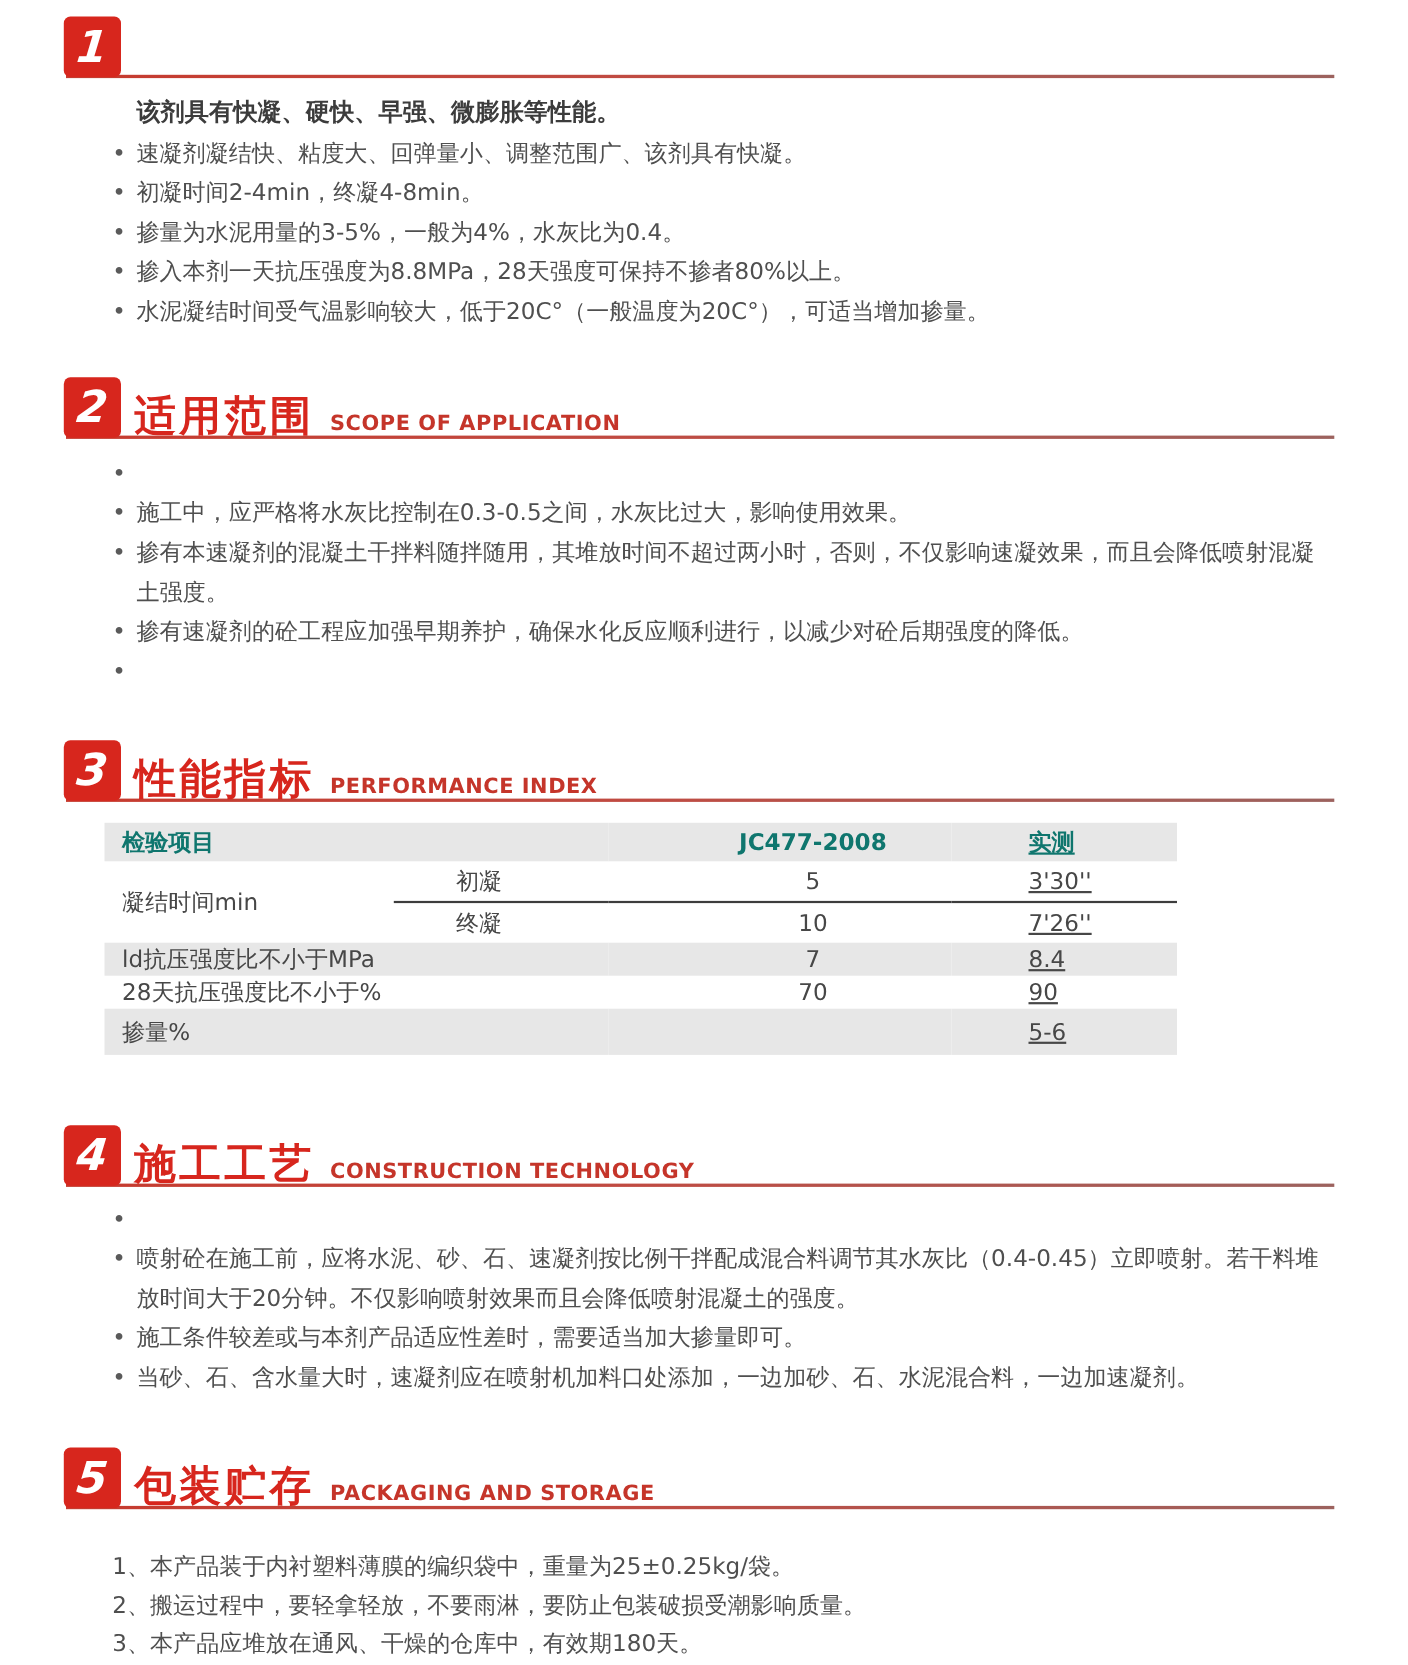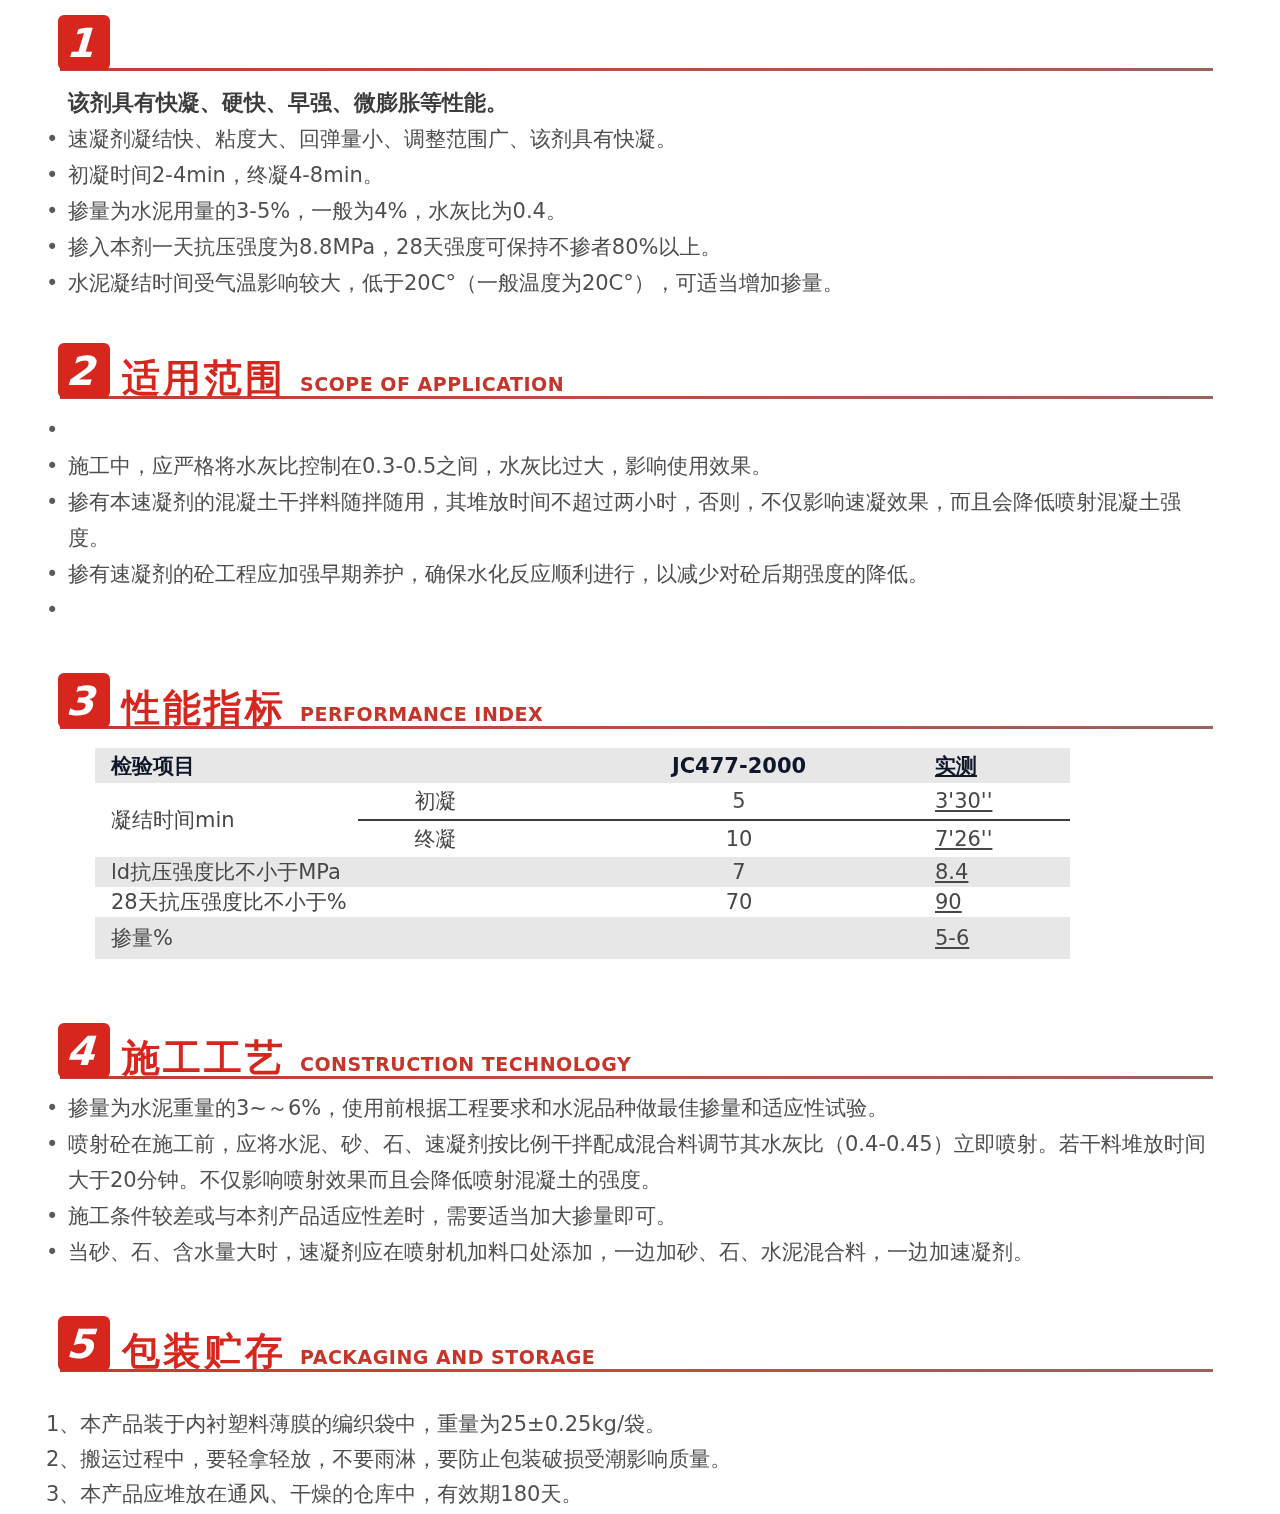--- a/index.html
+++ b/index.html
@@ -28,35 +28,35 @@
   }
   .sec-titles { position:absolute; left:122px; bottom:2px; display:flex; align-items:baseline; z-index:2; }
   .sec-title {
     color:#d7261d; font-size:38px; font-weight:bold; letter-spacing:3px; line-height:1;
   }
   .sec-sub {
     color:#c5352a; font-size:19px; font-weight:bold; margin-left:14px; letter-spacing:0.5px;
   }
 
   
-  .content { padding:0 70px 0 46px; }
+  .content { padding:0 70px 0 102px; }
   .intro { font-size:22px; font-weight:bold; color:#3c3c3c; line-height:36px; padding-left:22px; margin-top:14px; }
   .bullets { margin-top:13px; }
   .bullet { display:flex; font-size:21px; line-height:36px; color:#4f4f4f; }
   .bullet .dot { width:22px; flex:0 0 22px; color:#5a5a5a; }
   .numbered { margin-top:35px; }
   .numbered .line { font-size:21px; line-height:35px; color:#4f4f4f; }
 
   
   .tbl-wrap { margin:19px 0 0 95px; width:975px; }
   table { border-collapse:collapse; table-layout:fixed; width:975px; font-size:21px; color:#474747; }
   col.c1 { width:263px; } col.c2 { width:195px; } col.c3 { width:312px; } col.c4 { width:205px; }
   td, th { padding:0; vertical-align:middle; font-weight:normal; text-align:left; }
   tr.gray td, tr.gray th { background:#e7e7e7; }
-  .h-row th { height:35px; font-weight:bold; color:#0f172a; }
+  .h-row th { height:35px; font-weight:bold; color:#0f766e; }
   .h-item { padding-left:16px; }
   .c-item { padding-left:16px; }
   .c-sub  { text-align:center; padding-right:40px; height:37px; }
   .c-std  { text-align:center; padding-left:60px; }
   .c-meas { padding-left:70px;text-decoration:underline; }
   tr.r-ld td { height:30px; }
   tr.r-28 td { height:30px; }
   tr.r-dose td { height:42px; }
   tr.r-final td { border-top:2px solid #3d3d3d; }
 </style>
@@ -147,21 +147,21 @@
     <table>
       <colgroup>
           <col class="c1">
           <col class="c2">
           <col class="c3">
           <col class="c4">
         </colgroup>
       <tbody>
           <tr class="gray h-row">
         <th class="h-item" colspan="2">检验项目</th>
-        <th class="c-std">JC477-2000</th>
+        <th class="c-std">JC477-2008</th>
         <th class="c-meas">实测</th>
       </tr>
       <tr>
         <td class="c-item" rowspan="2">凝结时间min</td>
         <td class="c-sub">初凝</td>
         <td class="c-std">5</td>
         <td class="c-meas">3'30''</td>
       </tr>
       <tr class="r-final">
         <td class="c-sub">终凝</td>
@@ -196,21 +196,20 @@
       </div>
     <div class="sec-titles">
       <div class="sec-title">施工工艺</div>
       <div class="sec-sub">CONSTRUCTION TECHNOLOGY</div>
     </div>
   </div>
   <div class="content">
     <div class="bullets" style="margin-top:11px">
       <div class="bullet">
           <span class="dot">•</span>
-          <span>掺量为水泥重量的3~～6%，使用前根据工程要求和水泥品种做最佳掺量和适应性试验。</span>
         </div>
       <div class="bullet">
           <span class="dot">•</span>
           <span>喷射砼在施工前，应将水泥、砂、石、速凝剂按比例干拌配成混合料调节其水灰比（0.4-0.45）立即喷射。若干料堆放时间大于20分钟。不仅影响喷射效果而且会降低喷射混凝土的强度。</span>
         </div>
       <div class="bullet">
           <span class="dot">•</span>
           <span>施工条件较差或与本剂产品适应性差时，需要适当加大掺量即可。</span>
         </div>
       <div class="bullet">

